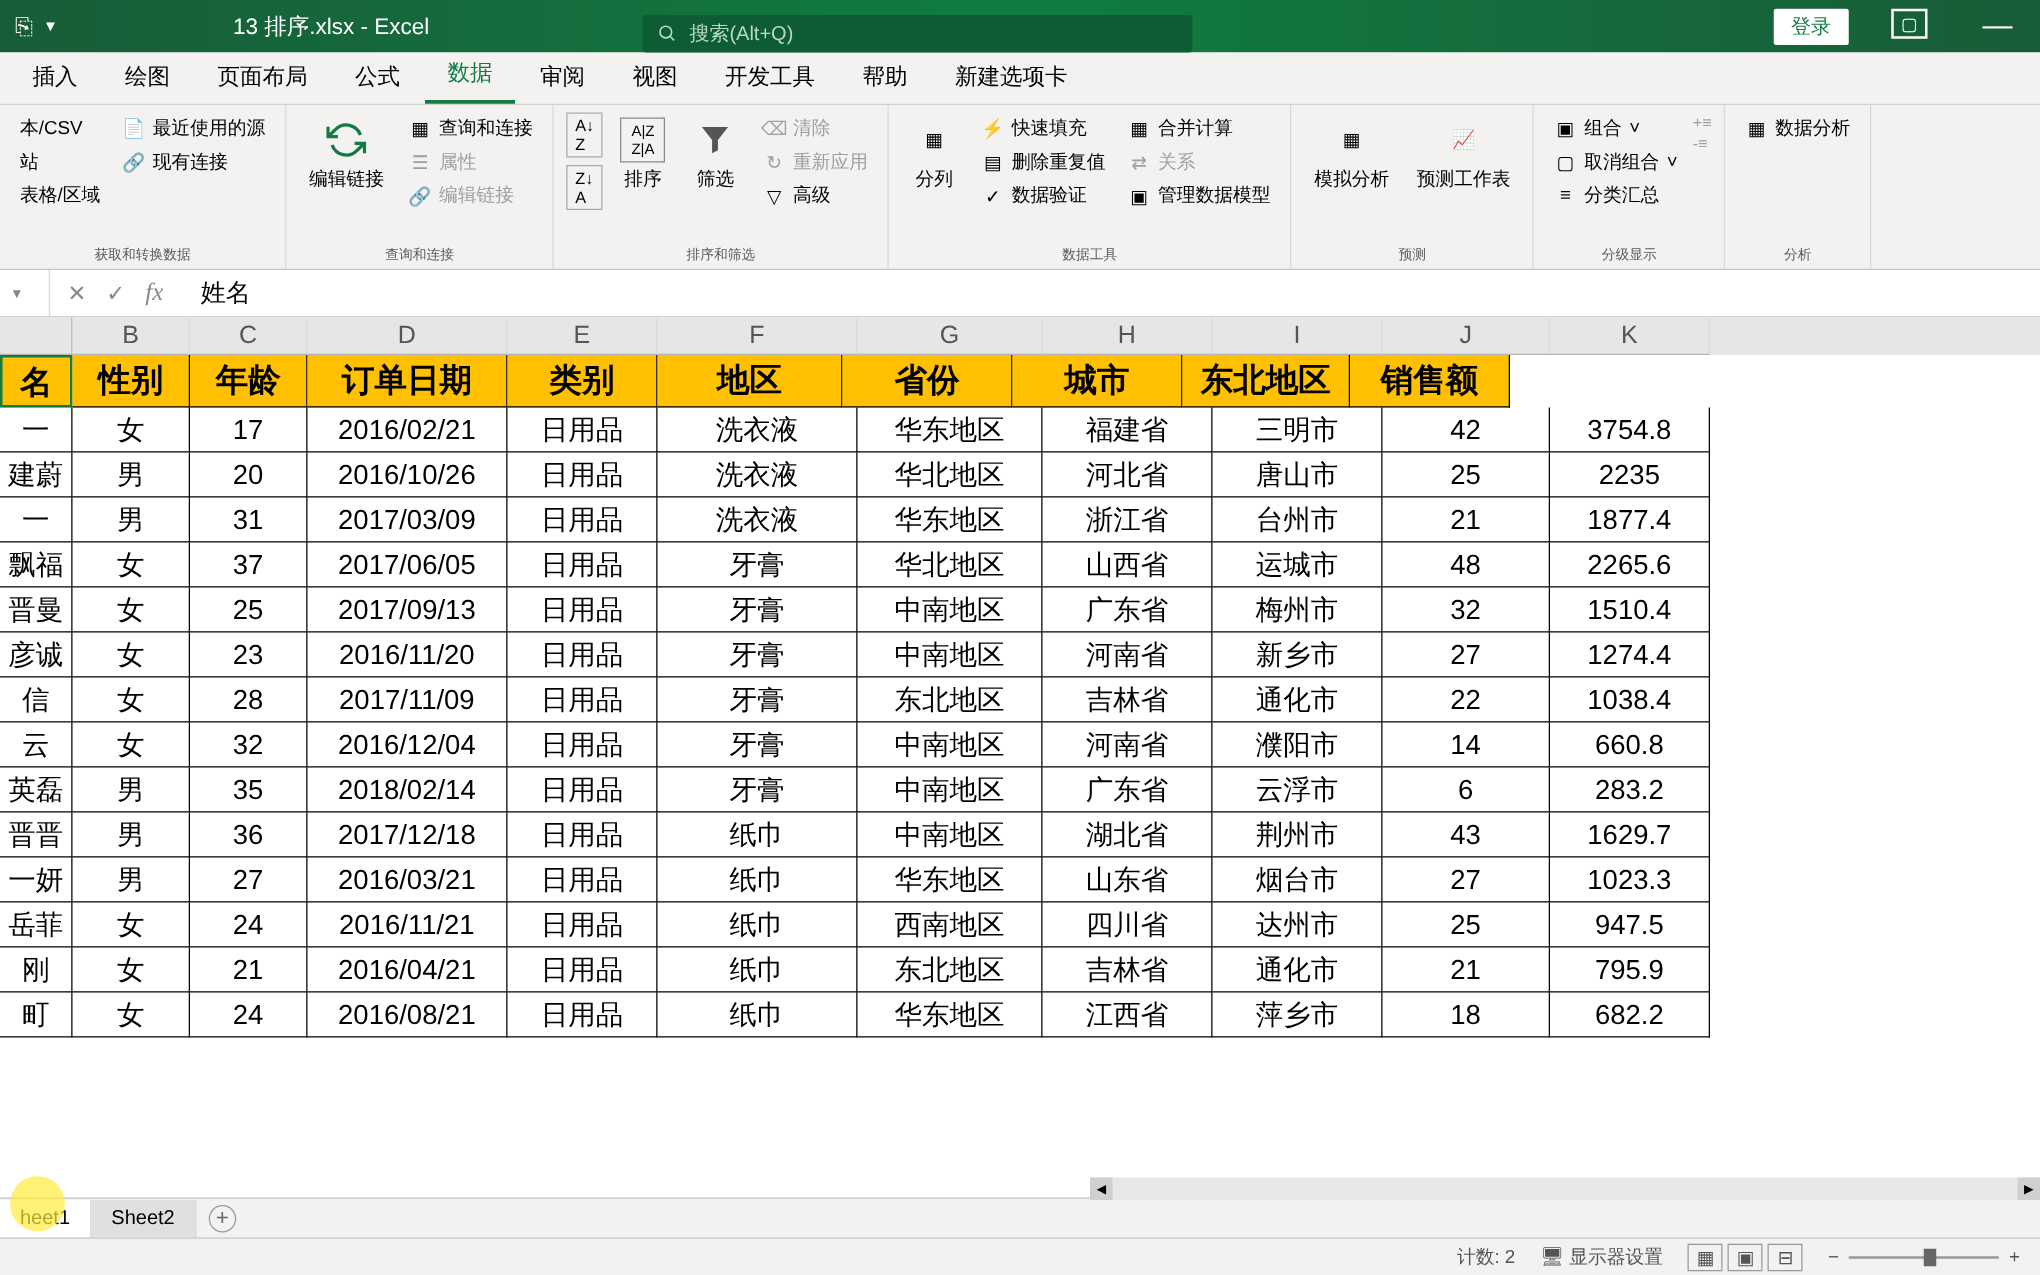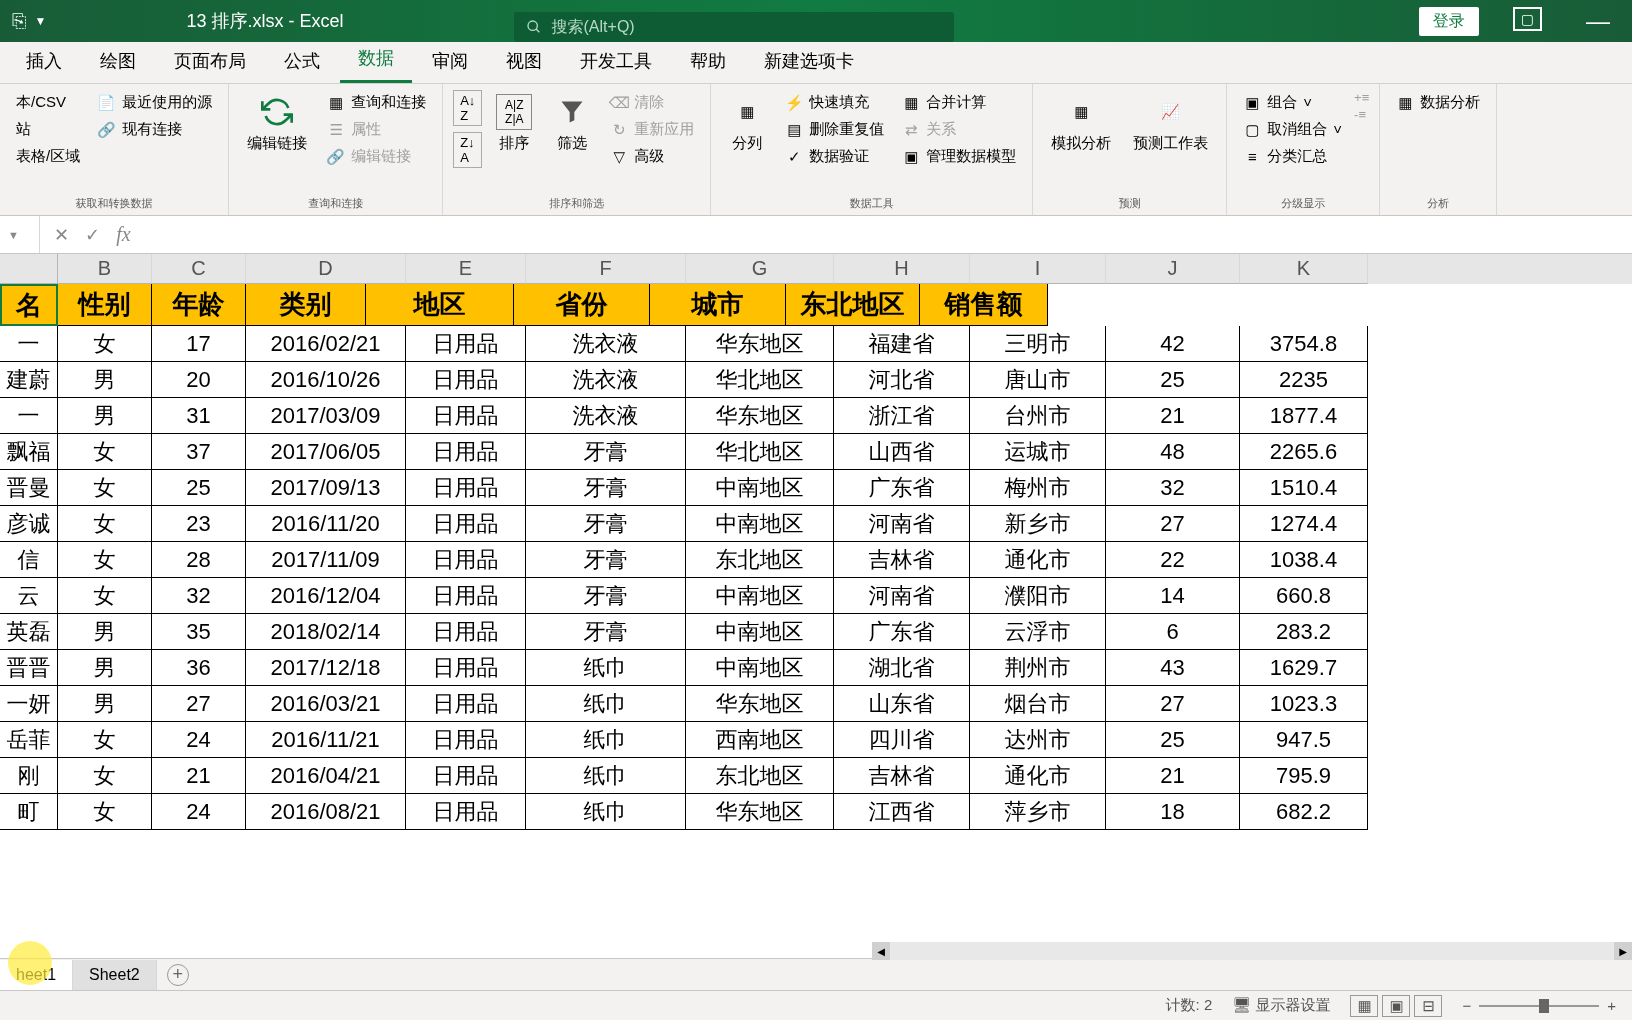--- a/index.html
+++ b/index.html
@@ -299,20 +299,21 @@
 
 <div class="formula-bar">
   <div class="name-box">
       <span style="font-size:11px;color:#888;">▼</span>
     </div>
   <div class="fx-btns">
     <span>✕</span>
     <span>✓</span>
     <span class="fx-label">fx</span>
   </div>
+  <div class="formula-input">姓名</div>
 </div>
 
 <div class="grid">
   <div class="col-headers">
     <div class="corner-cell selected w-A"></div>
     <div class="col-header w-B">B</div>
     <div class="col-header w-C">C</div>
     <div class="col-header w-D">D</div>
     <div class="col-header w-E">E</div>
     <div class="col-header w-F">F</div>
@@ -320,20 +321,21 @@
     <div class="col-header w-H">H</div>
     <div class="col-header w-I">I</div>
     <div class="col-header w-J">J</div>
     <div class="col-header w-K">K</div>
   </div>
 
   <div class="data-row header-row">
     <div class="cell header-cell selected-cell w-A">名</div>
     <div class="cell header-cell w-B">性别</div>
     <div class="cell header-cell w-C">年龄</div>
+    <div class="cell header-cell w-D">订单日期</div>
     <div class="cell header-cell w-E">类别</div>
     <div class="cell header-cell w-G">地区</div>
     <div class="cell header-cell w-H">省份</div>
     <div class="cell header-cell w-I">城市</div>
     <div class="cell header-cell w-J">东北地区</div>
     <div class="cell header-cell w-K">销售额</div>
   </div>
 
   <div id="data-rows">
       <div class="data-row">

